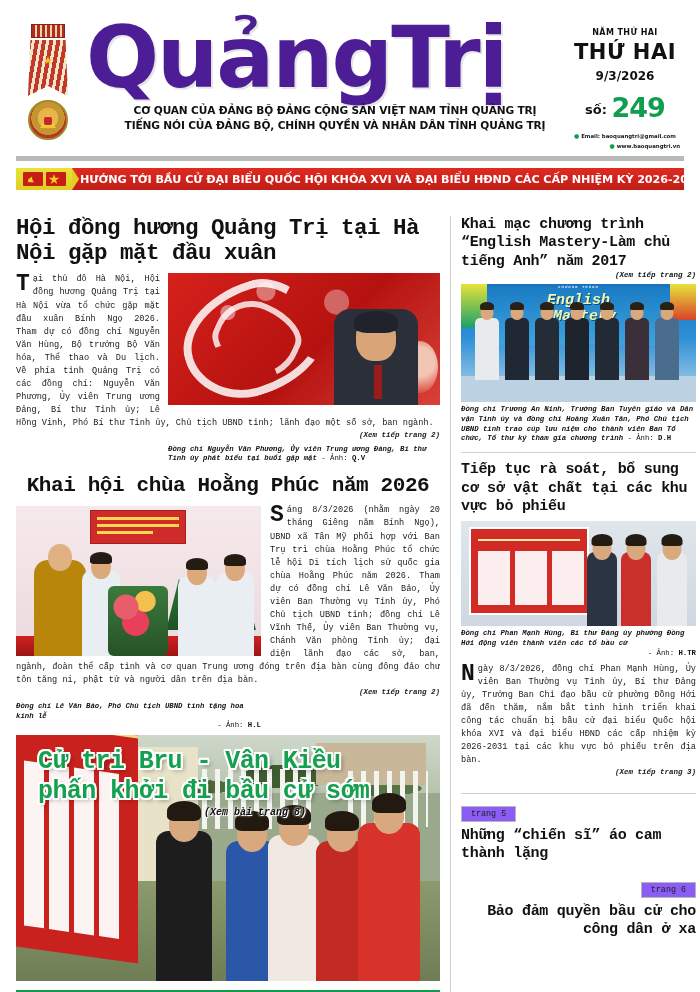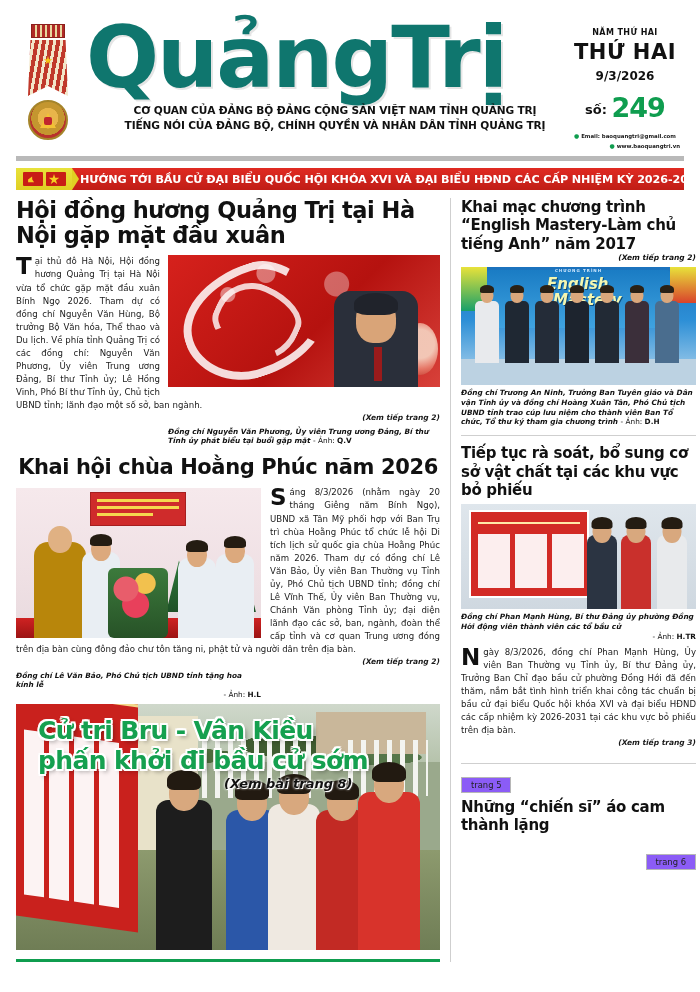--- a/index.html
+++ b/index.html
@@ -42,21 +42,21 @@
   }
   .medal-emblem:before{
     content:"";position:absolute;left:50%;top:54%;transform:translate(-50%,-50%);
     width:8px;height:8px;background:#c1272d;border-radius:2px;z-index:2;
   }
 
   .mast-center { flex:1; padding-left:6px; }
   .logo {
     font-family:"DejaVu Sans","Liberation Sans",sans-serif;
     font-weight:900; font-size:86px; line-height:0.92;
-    color:#0f766e; letter-spacing:-2px;
+    color:#4c1d95; letter-spacing:-2px;
     text-shadow:2px 2px 0 rgba(0,0,0,0.10);
     white-space:nowrap; margin-top:-6px;
   }
   .slogan { margin-top:6px; }
   .slogan div {
     font-weight:700; font-size:10.6px; letter-spacing:-0.15px;
     line-height:1.42; color:#111; white-space:nowrap; text-align:center;
     padding-left:18px;
   }
 
@@ -83,21 +83,21 @@
   .flag1 { width:20px;height:14px;background:#c81d16; position:relative; border-radius:1px;}
   .flag1:after{content:"";position:absolute;left:4px;top:3px;width:8px;height:8px;background:#f5d020;
     clip-path:polygon(20% 55%,70% 20%,72% 55%,95% 90%,20% 90%);}
   .flag2 { width:20px;height:14px;background:#c81d16; position:relative; border-radius:1px;}
   .flag2:after{content:"";position:absolute;left:3px;top:2px;width:11px;height:11px;background:#f5d020;
     clip-path:polygon(50% 0,61% 35%,98% 35%,68% 57%,79% 91%,50% 70%,21% 91%,32% 57%,2% 35%,39% 35%);}
   .banner-text { flex:1; display:flex; align-items:center; color:#fff; font-weight:700;
     font-size:11.2px; letter-spacing:-0.1px; padding-left:8px; white-space:nowrap; }
 
   
-  .cols { display:flex; margin-top:8px; }
+  .cols { display:flex; margin-top:26px;font-family:Liberation Mono, monospace; }
   .col-l { width:424px; flex:0 0 424px; }
   .col-sep { width:10px; flex:0 0 10px; }
   .col-r { flex:1; border-left:1px solid #cfcfcf; padding-left:10px; }
 
   h1.head-main {
     font-size:22.5px; font-weight:900; line-height:1.12; letter-spacing:-0.5px;
     margin-bottom:7px; color:#111;
   }
   h2.head-sub {
     font-size:21px; font-weight:900; line-height:1.2; letter-spacing:-0.4px; color:#111;
@@ -232,22 +232,22 @@
     width:34px;height:20px;border-radius:50% 50% 22% 22%;background:#221a11;}
 
   .ph-overlay-title{
     position:absolute; left:22px; top:12px; z-index:4;
     font-size:25px; font-weight:900; color:#15a04f; line-height:1.18; letter-spacing:-0.6px;
     text-shadow:
       -1.6px -1.6px 0 #fff, 1.6px -1.6px 0 #fff, -1.6px 1.6px 0 #fff, 1.6px 1.6px 0 #fff,
       0 -2px 0 #fff, 0 2px 0 #fff, -2px 0 0 #fff, 2px 0 0 #fff, 3px 3px 4px rgba(0,0,0,.35);
   }
   .ph-overlay-note{
-    position:absolute; left:208px; top:72px; z-index:4;
-    font-size:13px; font-weight:700; font-style:italic; color:#111;
+    position:absolute; left:188px; top:72px; z-index:4;
+    font-size:10px; font-weight:700; font-style:italic; color:#111;
     text-shadow:0 0 3px #fff,0 0 3px #fff,1px 1px 0 #fff;
   }
 
   .hr-thin { border-top:1px solid #cfcfcf; margin:8px 0; }
   .hr-green { height:3px; background:#0f9d4f; margin-top:9px; }
 
   .trang-badge {
     display:inline-block; border:1px solid #b7b7b7; background:#8b5cf6;
     font-size:8.4px; padding:2px 9px; color:#222;
   }
@@ -472,16 +472,17 @@
 
       <div class="hr-thin" style="margin-top:14px;"></div>
 
       <div class="kicker-block">
         <span class="trang-badge">trang 5</span>
         <div class="kicker-h">Những “chiến sĩ” áo cam thành lặng</div>
       </div>
 
       <div class="kicker-block right-align" style="margin-top:16px;">
         <span class="trang-badge">trang 6</span>
+        <div class="kicker-h">Bảo đảm quyền bầu cử cho công dân ở xa</div>
       </div>
     </div>
   </div>
 </div>
 
 </body></html>

